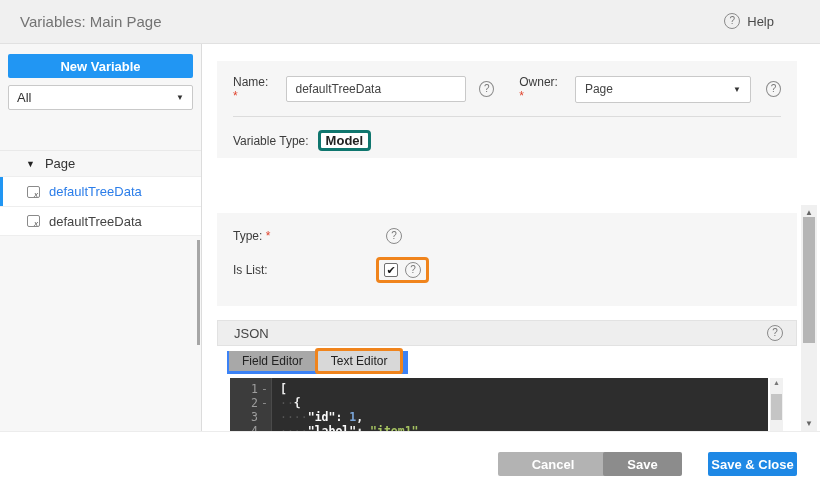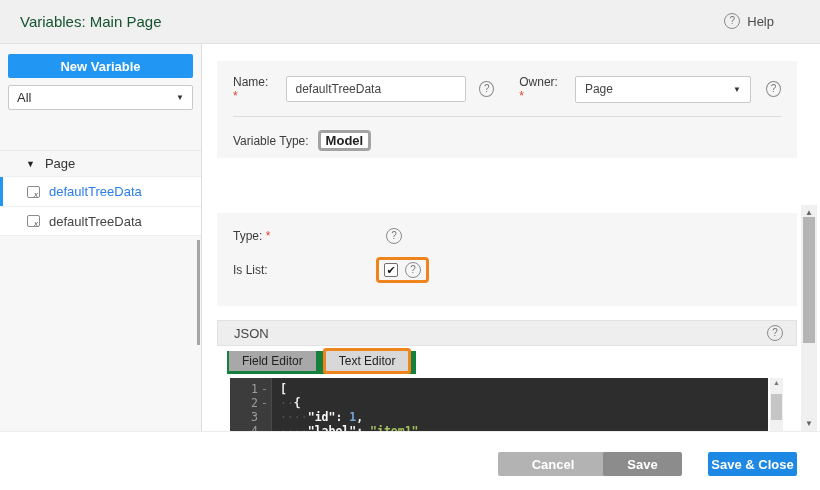--- a/index.html
+++ b/index.html
@@ -2,21 +2,21 @@
 <html><head>
 <meta charset="utf-8">
 <style>
   * { margin:0; padding:0; box-sizing:border-box; }
   html,body { width:820px; height:490px; overflow:hidden; background:#fff;
               font-family:"Liberation Sans", sans-serif; }
 
   
   #header { position:absolute; left:0; top:0; width:820px; height:44px;
             background:#f0f0f0; border-bottom:1px solid #e1e1e1; }
-  #page-title { position:absolute; left:20px; top:13px; font-size:15px; color:#14532d; }
+  #page-title { position:absolute; left:20px; top:13px; font-size:15px; color:#737373; }
   #help-wrap { position:absolute; right:46px; top:13px; display:flex; align-items:center; gap:7px;
                color:#4a4a4a; font-size:13px; cursor:pointer; }
   .qicon { display:inline-flex; align-items:center; justify-content:center;
            width:16px; height:16px; border:1px solid #8a8a8a; border-radius:50%;
            color:#777; font-size:10px; line-height:1; background:transparent; }
 
   
   #sidebar { position:absolute; left:0; top:44px; width:202px; height:387px;
              background:#f7f7f7; border-right:1px solid #dcdcdc; }
   #new-variable-btn { position:absolute; left:8px; top:10px; width:185px; height:24px;
@@ -62,21 +62,21 @@
   #name-input { width:192px; height:26px; border:1px solid #c9c9c9; border-radius:2px;
              font-size:12px; color:#444; padding:0 9px; margin-left:12px;
              font-family:"Liberation Sans", sans-serif; background:#fff; outline:none; }
   .fakeselect { height:27px; background:#fff; border:1px solid #c9c9c9; border-radius:2px;
              display:flex; align-items:center; padding:0 9px; font-size:12px; color:#444;
              cursor:pointer; }
   .fakeselect .caret { margin-left:auto; font-size:8px; color:#333; }
   #owner-select { width:187px; margin-left:12px; }
   #top-divider { border-top:1px solid #dcdcdc; margin-top:13px; }
   #vt-row { margin-top:13px; }
-  #model-badge { display:inline-block; margin-left:9px; border:3px solid #a3a3a3;
+  #model-badge { display:inline-block; margin-left:9px; border:3px solid #0f766e;
              border-radius:4px; padding:0 5px; font-size:13px; font-weight:bold; color:#222;
              background:#fff; }
 
   
   #tab-bar { position:absolute; left:0; top:128px; right:0; height:31px; background:#ebebeb; }
   #tab-properties { position:absolute; left:21px; top:0; width:72px; height:31px;
              background:#fff; border-top:3px solid #2196f3; display:flex; align-items:center;
              justify-content:center; font-size:13px; color:#333; cursor:pointer; }
   #tab-data { position:absolute; left:103px; top:0; height:31px; display:flex; align-items:center;
              padding:0 14px; font-size:13px; color:#555; cursor:pointer; }
@@ -96,21 +96,21 @@
           font-size:11px; color:#1a1a1a; cursor:pointer; }
 
   
   #json-header { position:absolute; left:15px; top:276px; right:0; height:26px;
           background:#eeeeee; border:1px solid #e2e2e2; display:flex; align-items:center;
           padding:0 13px 0 16px; font-size:13px; color:#444; }
   #json-header .qicon { margin-left:auto; }
   #json-body { position:absolute; left:15px; top:302px; right:0; bottom:0; background:#fff; }
 
   #editor-toggle { position:absolute; left:10px; top:5px; display:inline-flex;
-          background:#15803d; padding:0 8px 3px 2px; gap:10px; }
+          background:#3b82f6; padding:0 8px 3px 2px; gap:2px; }
   .toggle-btn { height:20px; border:none; font-size:12px; color:#222; padding:0 13px;
           cursor:pointer; font-family:"Liberation Sans", sans-serif; }
   #field-editor-btn { background:#a8a8a8; }
   #text-editor-btn  { background:#d8d8d8; box-shadow:0 0 0 3px #f0841c; border-radius:1px; }
 
   #code-editor { position:absolute; left:13px; top:32px; width:538px; height:53px;
           background:#2d2d2d; overflow:hidden; font-family:"DejaVu Sans Mono", monospace;
           font-size:11.5px; cursor:text; }
   #gutter-bg { position:absolute; left:0; top:0; width:42px; height:100%;
           background:#3c3c3c; border-right:1px solid #4a4a4a; }

